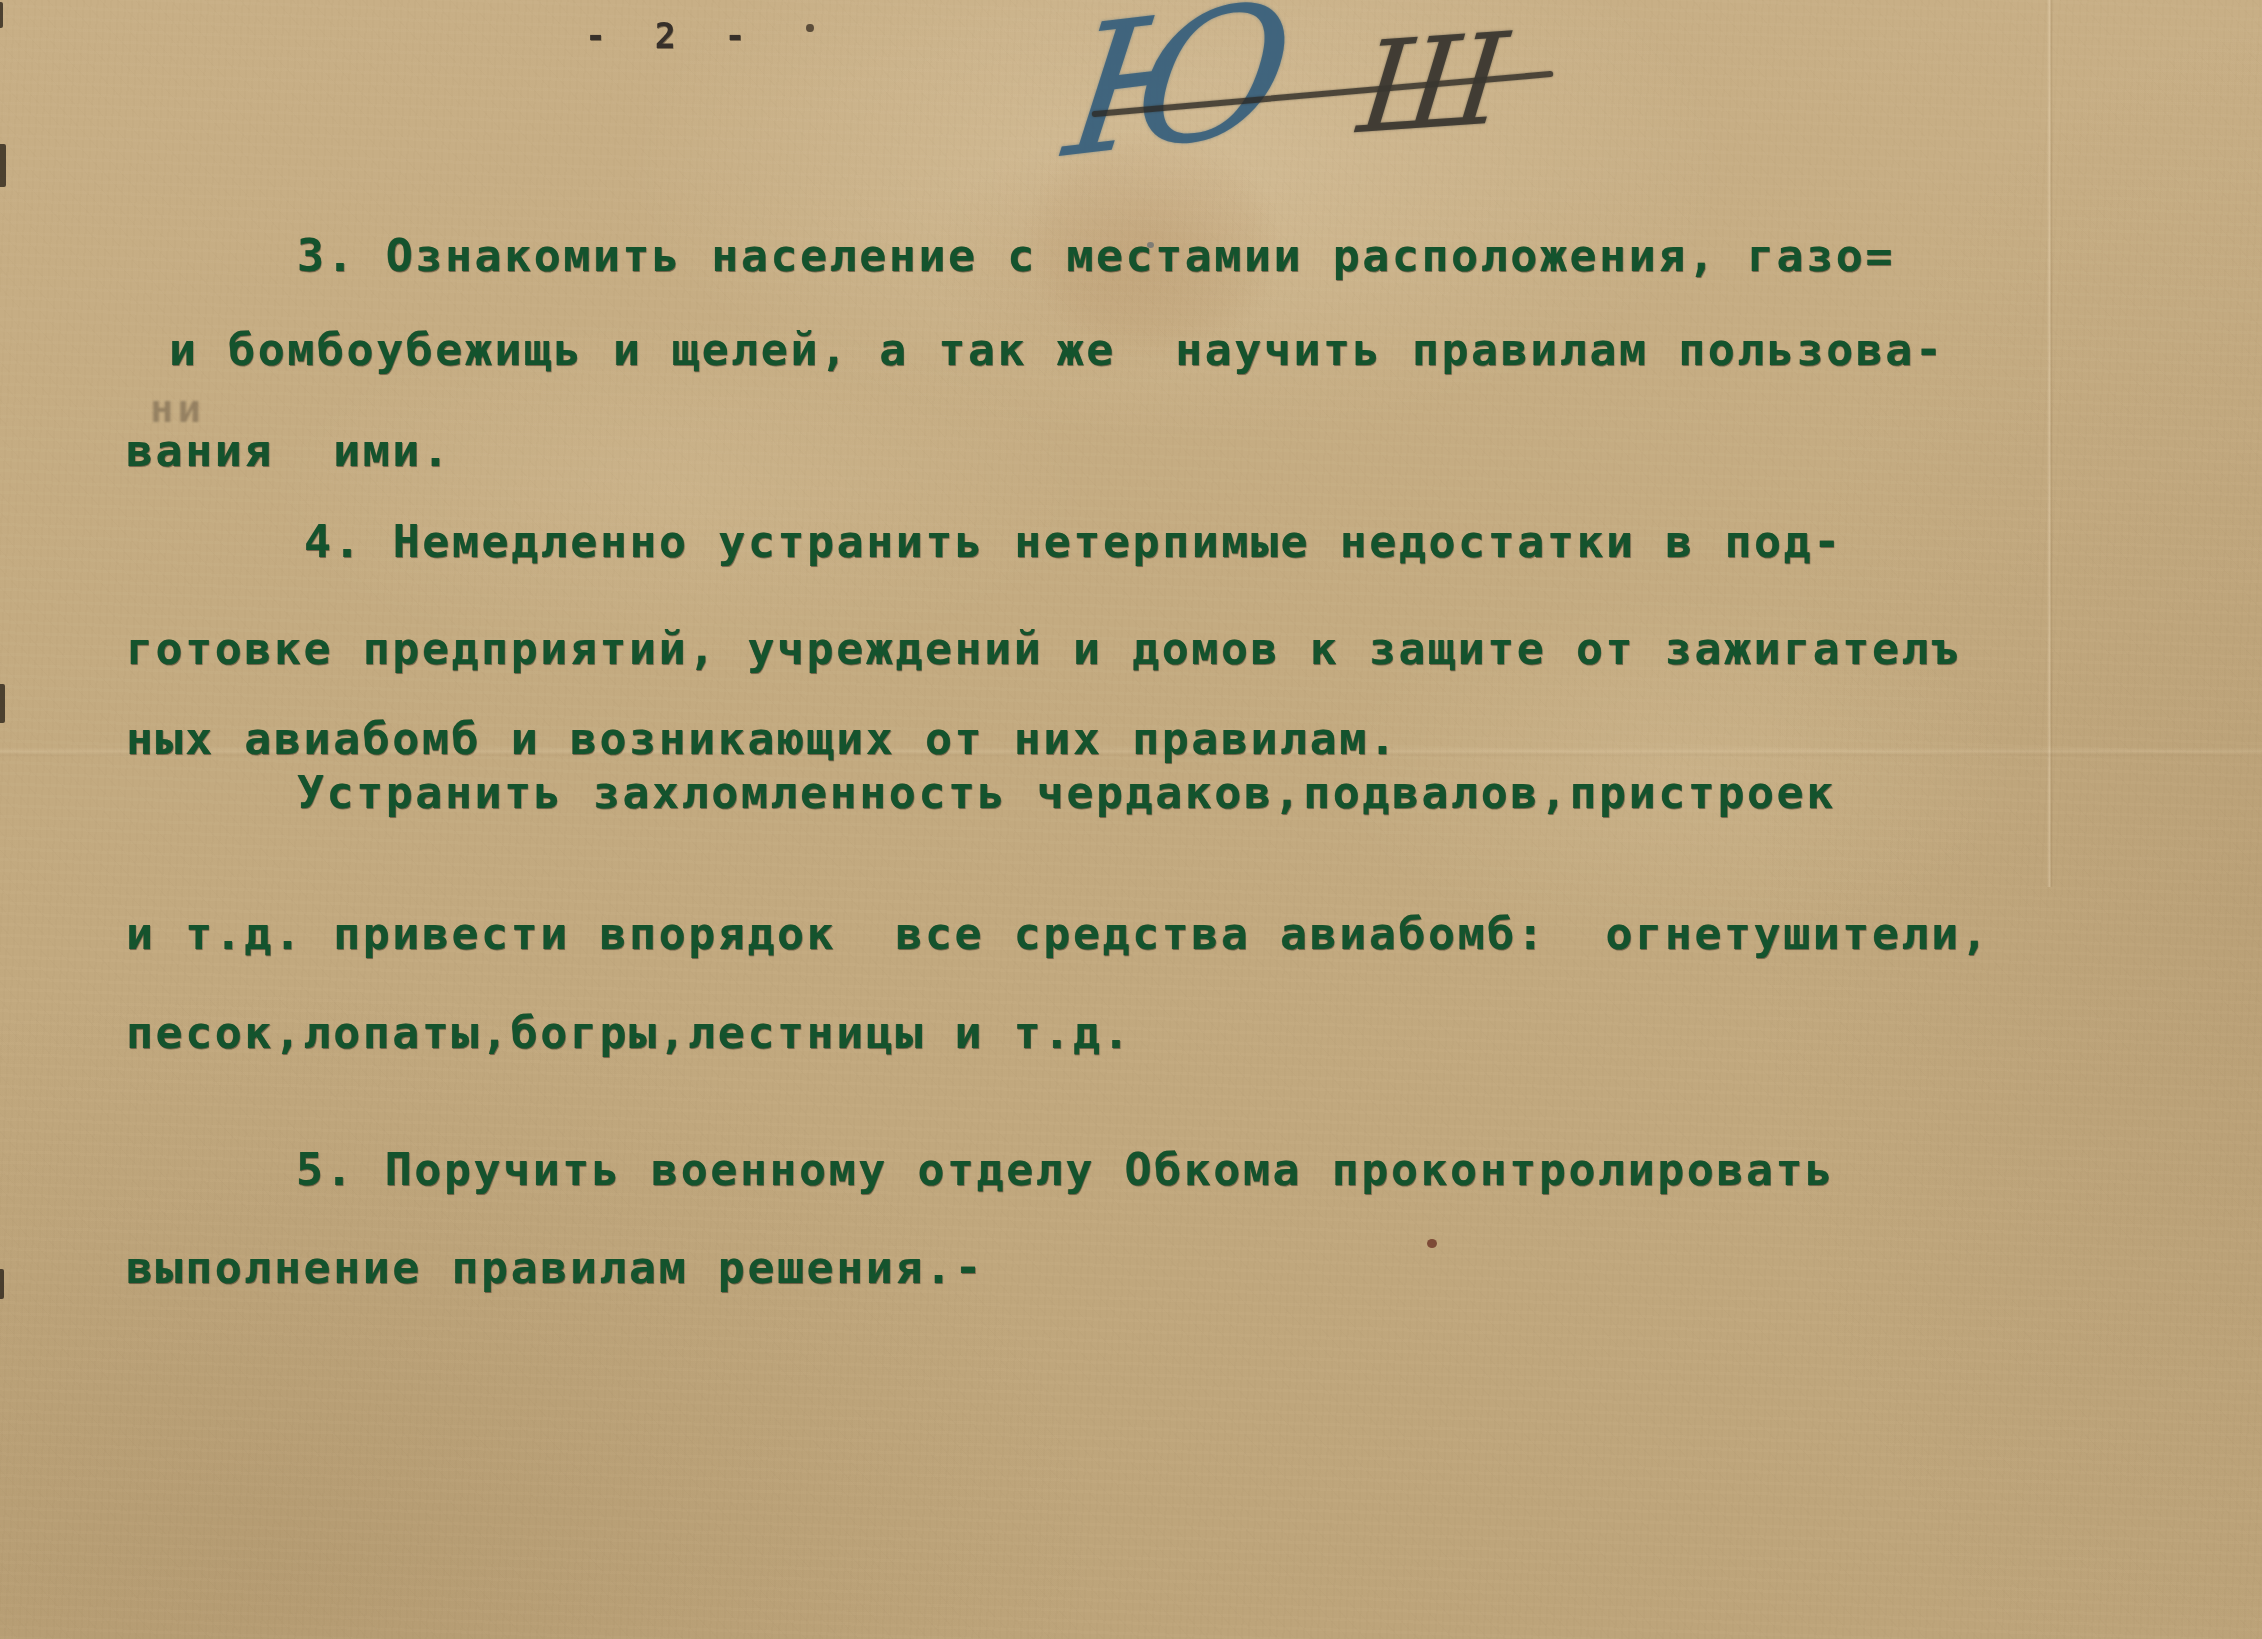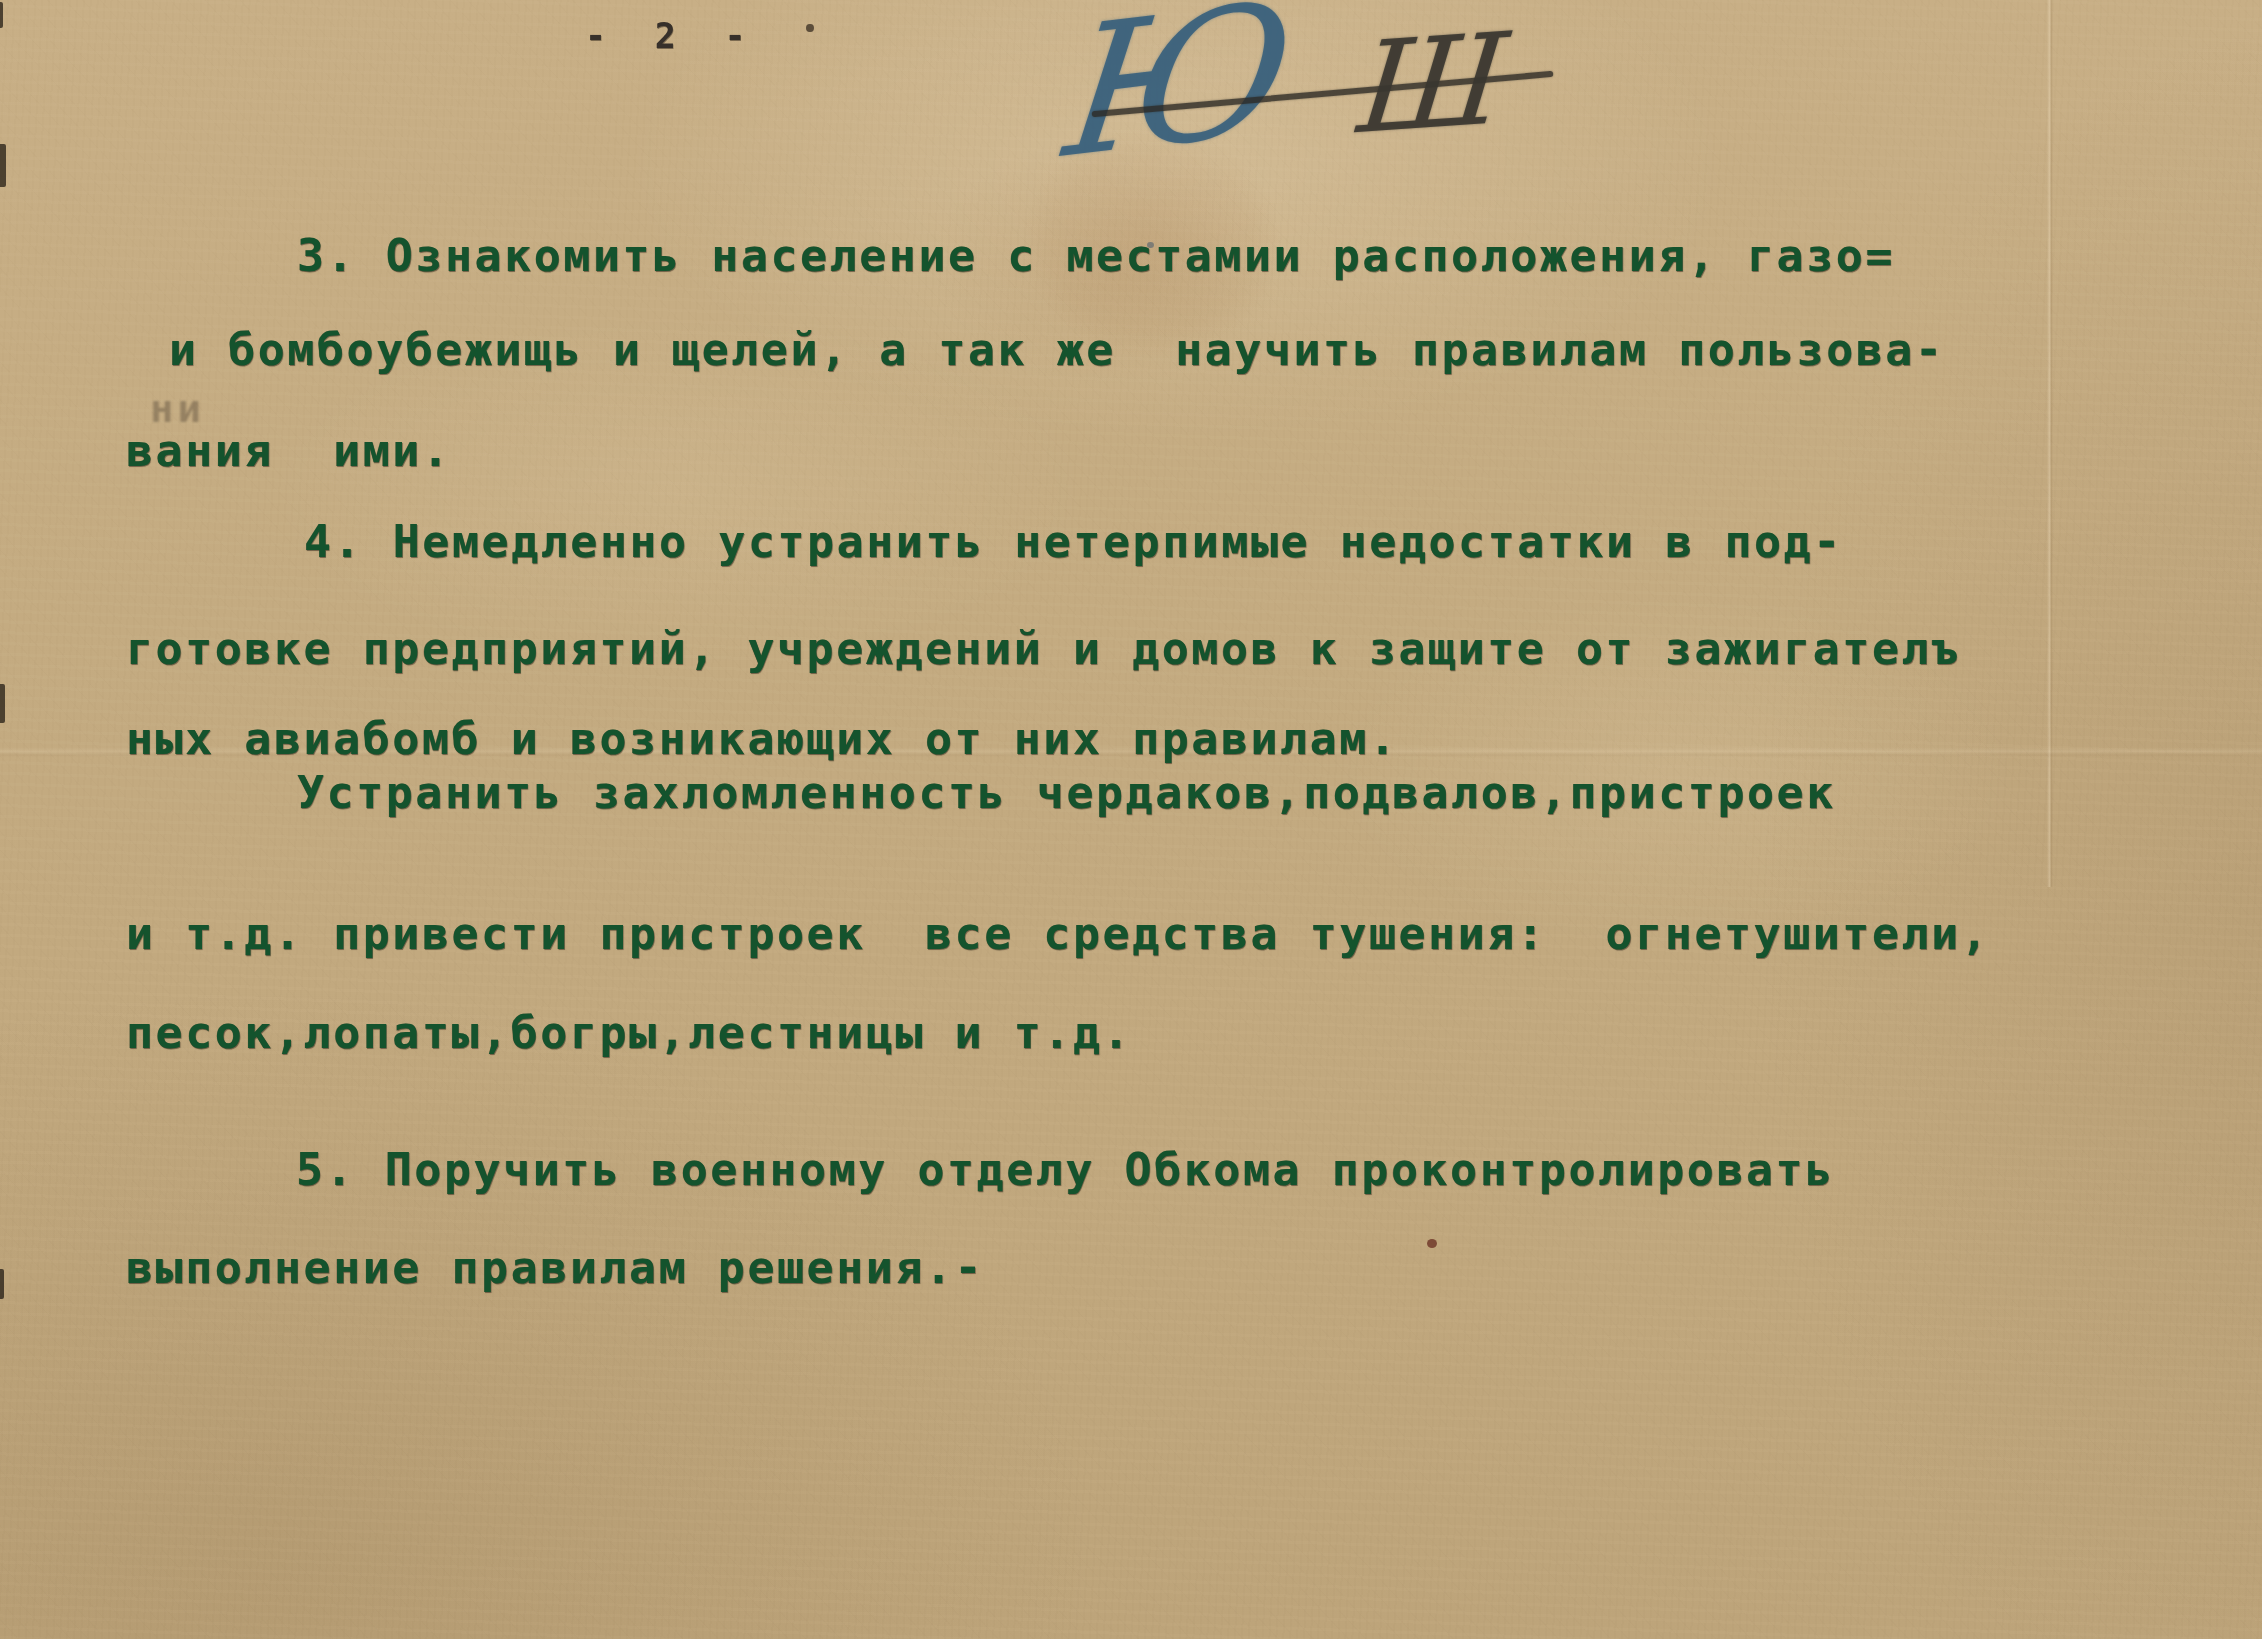--- a/index.html
+++ b/index.html
@@ -114,17 +114,17 @@
 <span class="hand mark-black">Ш</span>
 
 <div class="typed l1">З. Ознакомить население с местамии расположения, газо=</div>
 <div class="typed l2">и бомбоубежищь и щелей, а так же  научить правилам пользова-</div>
 <div class="ghost">ни</div>
 <div class="typed l3">вания  ими.</div>
 <div class="typed l4">4. Немедленно устранить нетерпимые недостатки в под-</div>
 <div class="typed l5">готовке предприятий, учреждений и домов к защите от зажигателъ</div>
 <div class="typed l6">ных авиабомб и возникающих от них правилам.</div>
 <div class="typed l7">Устранить захломленность чердаков,подвалов,пристроек</div>
-<div class="typed l8">и т.д. привести пристроек  все средства тушения:  огнетушители,</div>
+<div class="typed l8">и т.д. привести впорядок  все средства авиабомб:  огнетушители,</div>
 <div class="typed l9">песок,лопаты,богры,лестницы и т.д.</div>
 <div class="typed l10">5. Поручить военному отделу Обкома проконтролировать</div>
 <div class="typed l11">выполнение правилам решения.-</div>
 
 
 </body></html>

